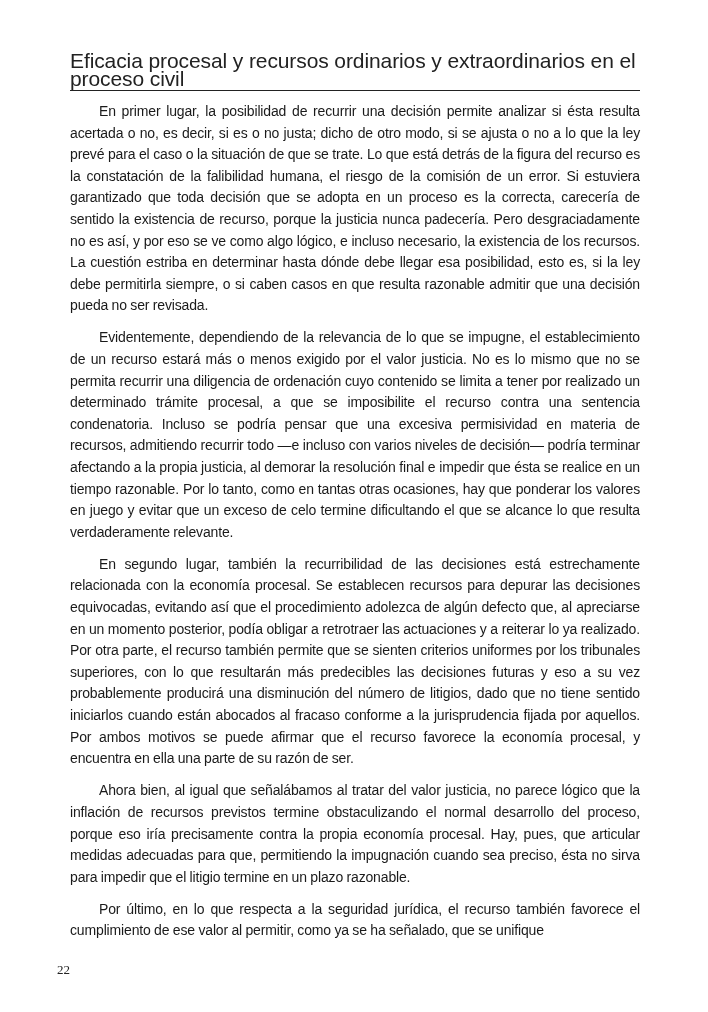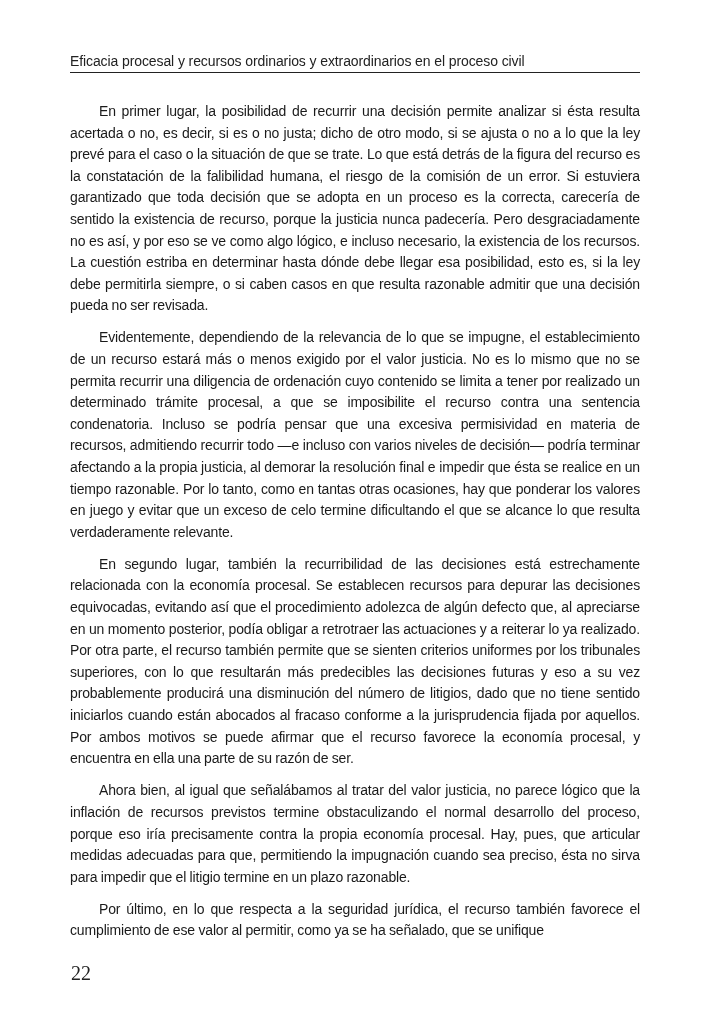--- a/index.html
+++ b/index.html
@@ -13,21 +13,21 @@
       position: relative;
       overflow: hidden;
       font-family: "Liberation Sans", "DejaVu Sans", sans-serif;
       color: #1a1a1a;
     }
     .running-header {
       position: absolute;
       left: 70px;
       top: 52px;
       width: 570px;
-      font-size: 14px;
+      font-size: 21px;
       line-height: 18px;
       color: #222;
       padding-bottom: 2px;
       border-bottom: 1.4px solid #222;
       letter-spacing: -0.1px;
     }
     .body-text {
       position: absolute;
       left: 70px;
       top: 101px;
@@ -38,24 +38,24 @@
       font-size: 14px;
       line-height: 21.6px;
       text-align: justify;
       text-indent: 29px;
       hyphens: manual;
       letter-spacing: -0.15px;
       word-spacing: -0.3px;
     }
     .page-number {
       position: absolute;
-      left: 71px;
+      left: 57px;
       top: 962px;
       font-family: "Liberation Serif", "DejaVu Serif", serif;
-      font-size: 20px;
+      font-size: 13px;
       color: #222;
     }
   </style>
 </head>
 <body>
 
 <div class="running-header">Eficacia procesal y recursos ordinarios y extraordinarios en el proceso civil</div>
 
 <div class="body-text">
   <p class="para">En primer lugar, la posibilidad de recurrir una decisión permite analizar si ésta resulta acertada o no, es decir, si es o no justa; dicho de otro modo, si se ajusta o no a lo que la ley prevé para el caso o la situación de que se trate. Lo que está detrás de la figura del recurso es la constatación de la falibilidad humana, el riesgo de la comisión de un error. Si estuviera garantizado que toda decisión que se adopta en un proceso es la correcta, carecería de sentido la existencia de recurso, porque la justicia nunca padecería. Pero desgraciadamente no es así, y por eso se ve como algo lógico, e incluso necesario, la existencia de los recursos. La cuestión estriba en determinar hasta dónde debe llegar esa posibilidad, esto es, si la ley debe permitirla siempre, o si caben casos en que resulta razonable admitir que una decisión pueda no ser revisada.</p>

